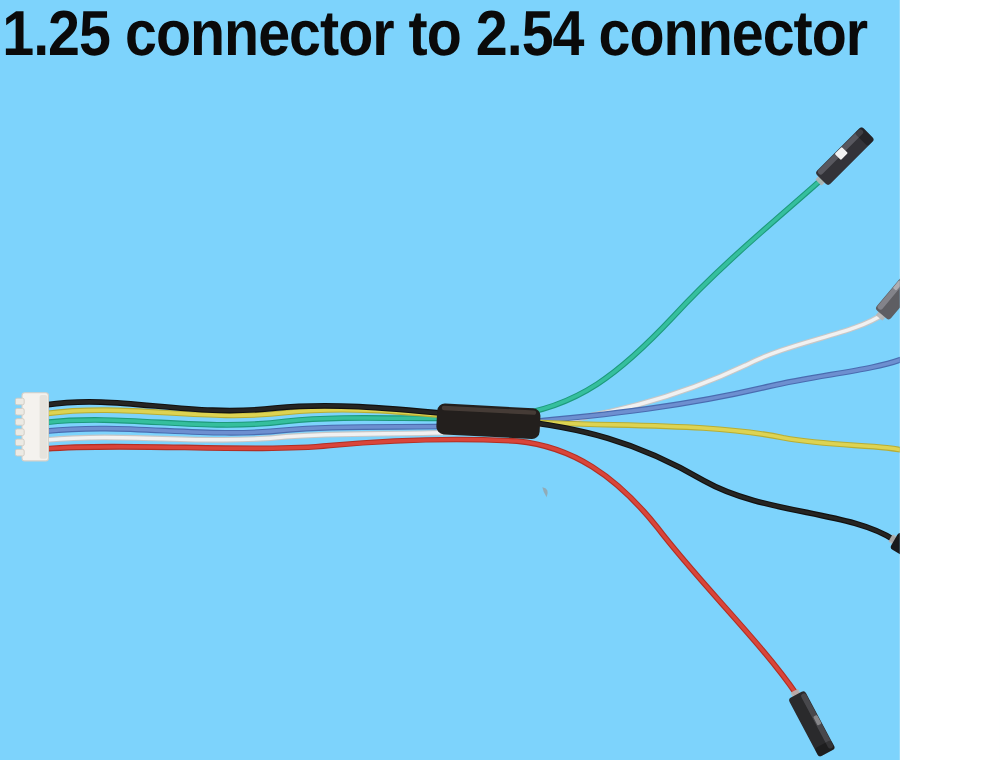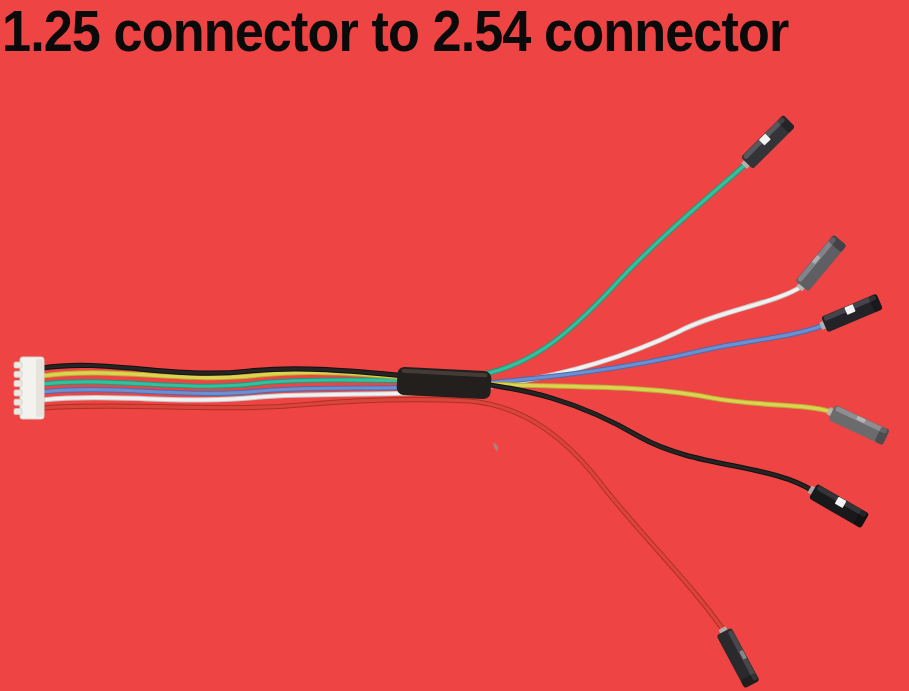--- a/index.html
+++ b/index.html
@@ -1,21 +1,21 @@
 <!DOCTYPE html>
 <html><head>
 <meta charset="utf-8">
 <style>
   * { margin: 0; padding: 0; box-sizing: border-box; }
   html, body { background: #ffffff; }
   .stage {
     position: relative;
-    width: 909px;
+    width: 818px;
     height: 691px;
-    background: #ef4444;
+    background: #7dd3fc;
     overflow: hidden;
     font-family: "Liberation Sans", sans-serif;
   }
   .title {
     position: absolute;
     top: 2px;
     left: 2px;
     font-family: "Liberation Sans", sans-serif;
     font-weight: 700;
     font-size: 58px;

